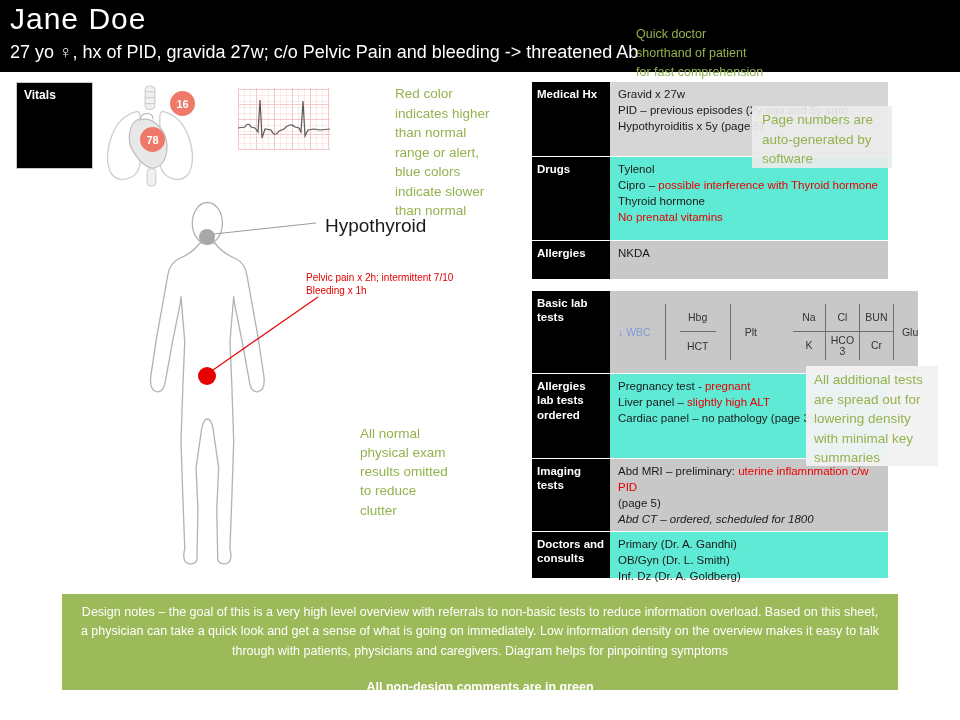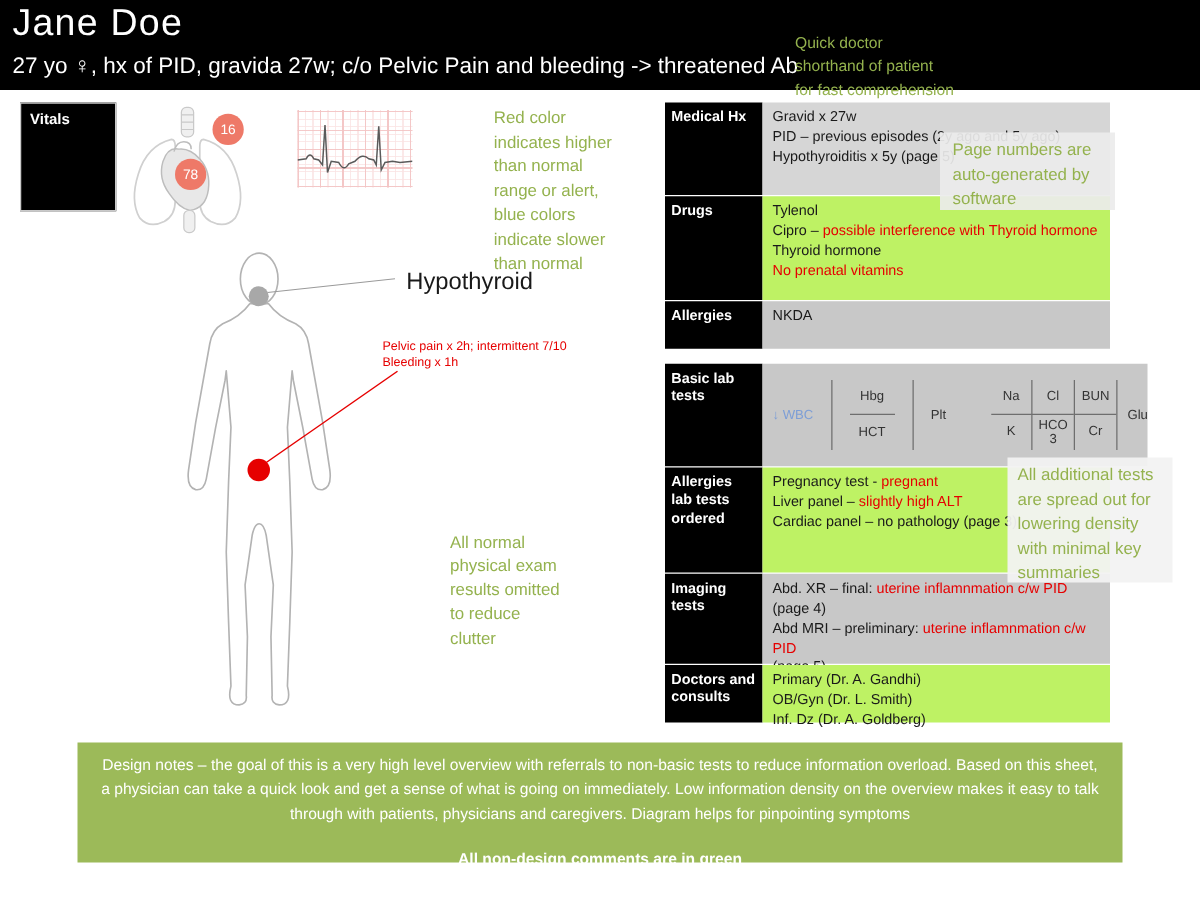--- a/index.html
+++ b/index.html
@@ -15,42 +15,42 @@
   .header .title { position:absolute; left:10px; top:2px; font-size:30px; font-weight:400; letter-spacing:1px; }
   .header .subtitle { position:absolute; left:10px; top:42px; font-size:18px; font-weight:400; }
   .header .note { position:absolute; left:636px; top:8px; width:210px; font-size:12.5px; line-height:1.5;
                   color:#94b24e; white-space:pre-line;margin-top:17px; }
 
   .green-note { color:#94b24e; font-size:13.5px; line-height:1.45; white-space:pre-line; }
 
   
   .vitals-box { left:16px; top:82px; width:77px; height:87px; background:#000; border:1px solid #c9c9c9;
                 color:#fff; font-size:12px; font-weight:bold; padding:5px 7px; }
-  .vital-badge { width:25px; height:25px; border-radius:50%; color:#fff; font-size:11px; font-weight:normal;
+  .vital-badge { width:25px; height:25px; border-radius:50%; color:#fff; font-size:11px; font-weight:bold;
                  display:flex; align-items:center; justify-content:center; z-index:3; }
   .ecg { left:238px; top:88px; width:92px; height:62px;
          background:
            repeating-linear-gradient(90deg, rgba(243,196,196,.9) 0 1px, transparent 1px 18px),
            repeating-linear-gradient(0deg,  rgba(243,196,196,.9) 0 1px, transparent 1px 15px),
            repeating-linear-gradient(90deg, rgba(250,227,227,.8) 0 1px, transparent 1px 6px),
            repeating-linear-gradient(0deg,  rgba(250,227,227,.8) 0 1px, transparent 1px 6px),
            #fff; }
 
   
   .hypo-label { left:325px; top:215px; font-size:19px; color:#1a1a1a; }
   .pelvic-label { left:306px; top:272px; font-size:10px; color:#e60000; line-height:1.25; }
 
   
   .hx-table { left:532px; top:82px; width:356px; }
   .t-row { display:flex; margin-bottom:1px; }
   .t-label { width:78px; background:#000; color:#fff; font-size:11.5px; font-weight:bold;
              padding:5px 5px; line-height:1.25; flex:none; }
   .t-value { flex:1; font-size:11.5px; color:#1a1a1a; padding:5px 8px; line-height:1.38; }
   .bg-med  { background:#d6d6d6; }
-  .bg-lt   { background:#bef264; }
+  .bg-lt   { background:#5eead4; }
   .bg-dk   { background:#c8c8c8; }
   .red { color:#e60000; }
   .ital { font-style:italic; }
   .gap-before { margin-top:12px; }
 
   
   .labrow { display:flex; align-items:center; height:100%; gap:14px; font-size:10.5px; color:#333; }
   .vline { width:1px; height:56px; background:#6e6e6e; flex:none; }
   .cbc-mid { width:36px; flex:none; }
   .cbc-mid div { height:28px; display:flex; align-items:center; justify-content:center; }
@@ -214,21 +214,20 @@
     <div class="t-value bg-lt">
       <div><span>Pregnancy test - </span><span class="red">pregnant</span></div>
       <div><span>Liver panel – </span><span class="red">slightly high ALT</span></div>
       <div>Cardiac panel – no pathology (page 3)</div>
     </div>
   </div>
 
   <div class="t-row" style="height:72px;">
     <div class="t-label">Imaging tests</div>
     <div class="t-value bg-dk">
-      <div><span>Abd. XR – final: </span><span class="red">uterine inflamnmation c/w PID</span><span> (page 4)</span></div>
       <div><span>Abd MRI – preliminary: </span><span class="red">uterine inflamnmation c/w PID</span></div>
       <div>(page 5)</div>
       <div class="ital">Abd CT – ordered, scheduled for 1800</div>
     </div>
   </div>
 
   <div class="t-row" style="height:46px;">
     <div class="t-label">Doctors and consults</div>
     <div class="t-value bg-lt">
       <div>Primary (Dr. A. Gandhi)</div>

